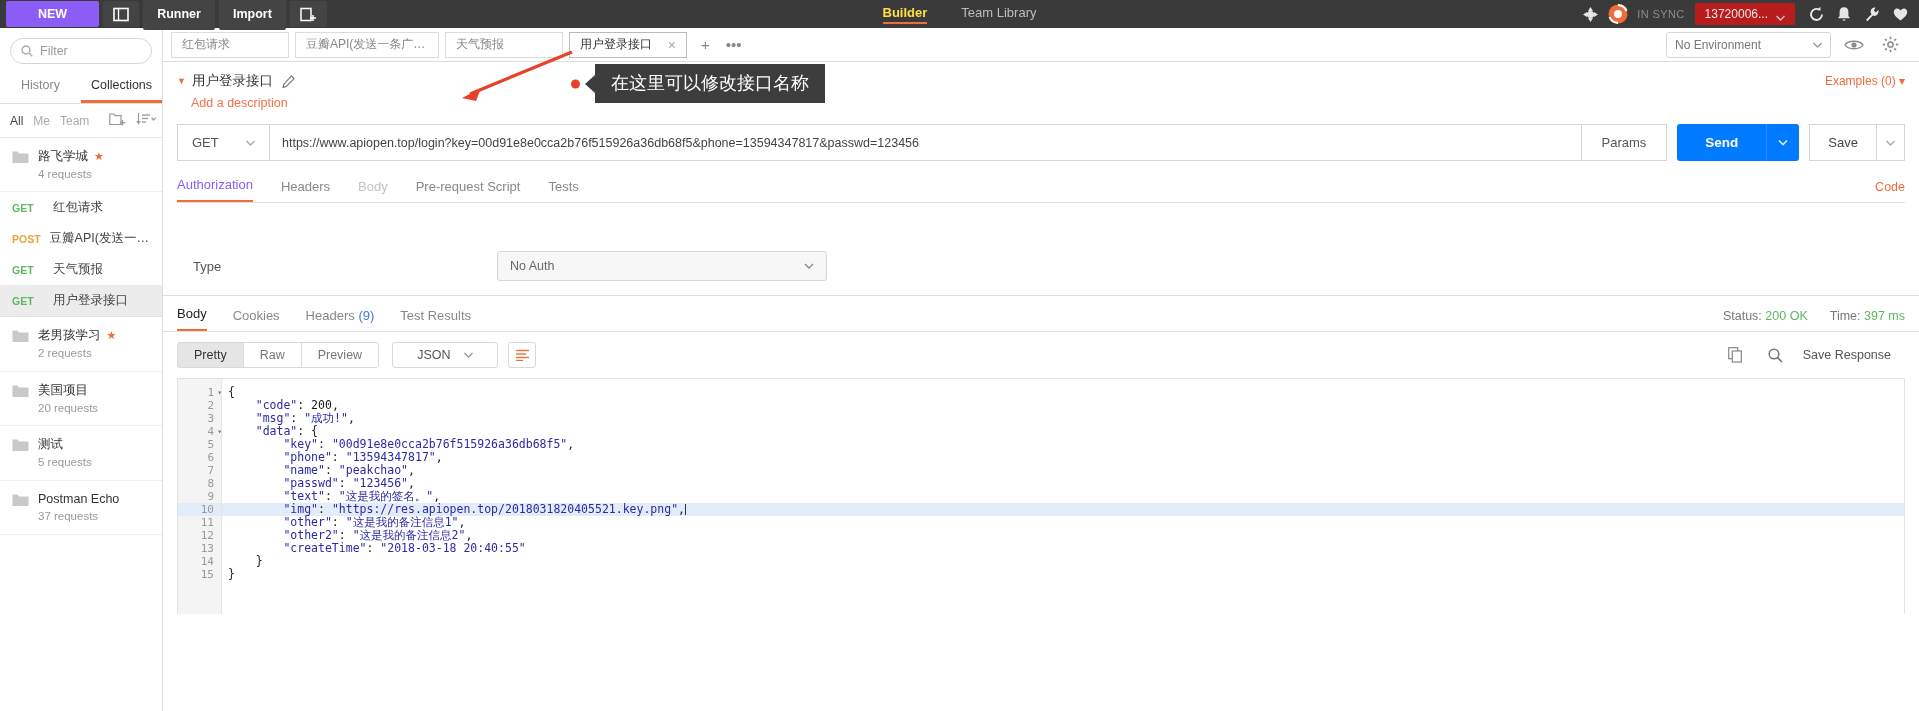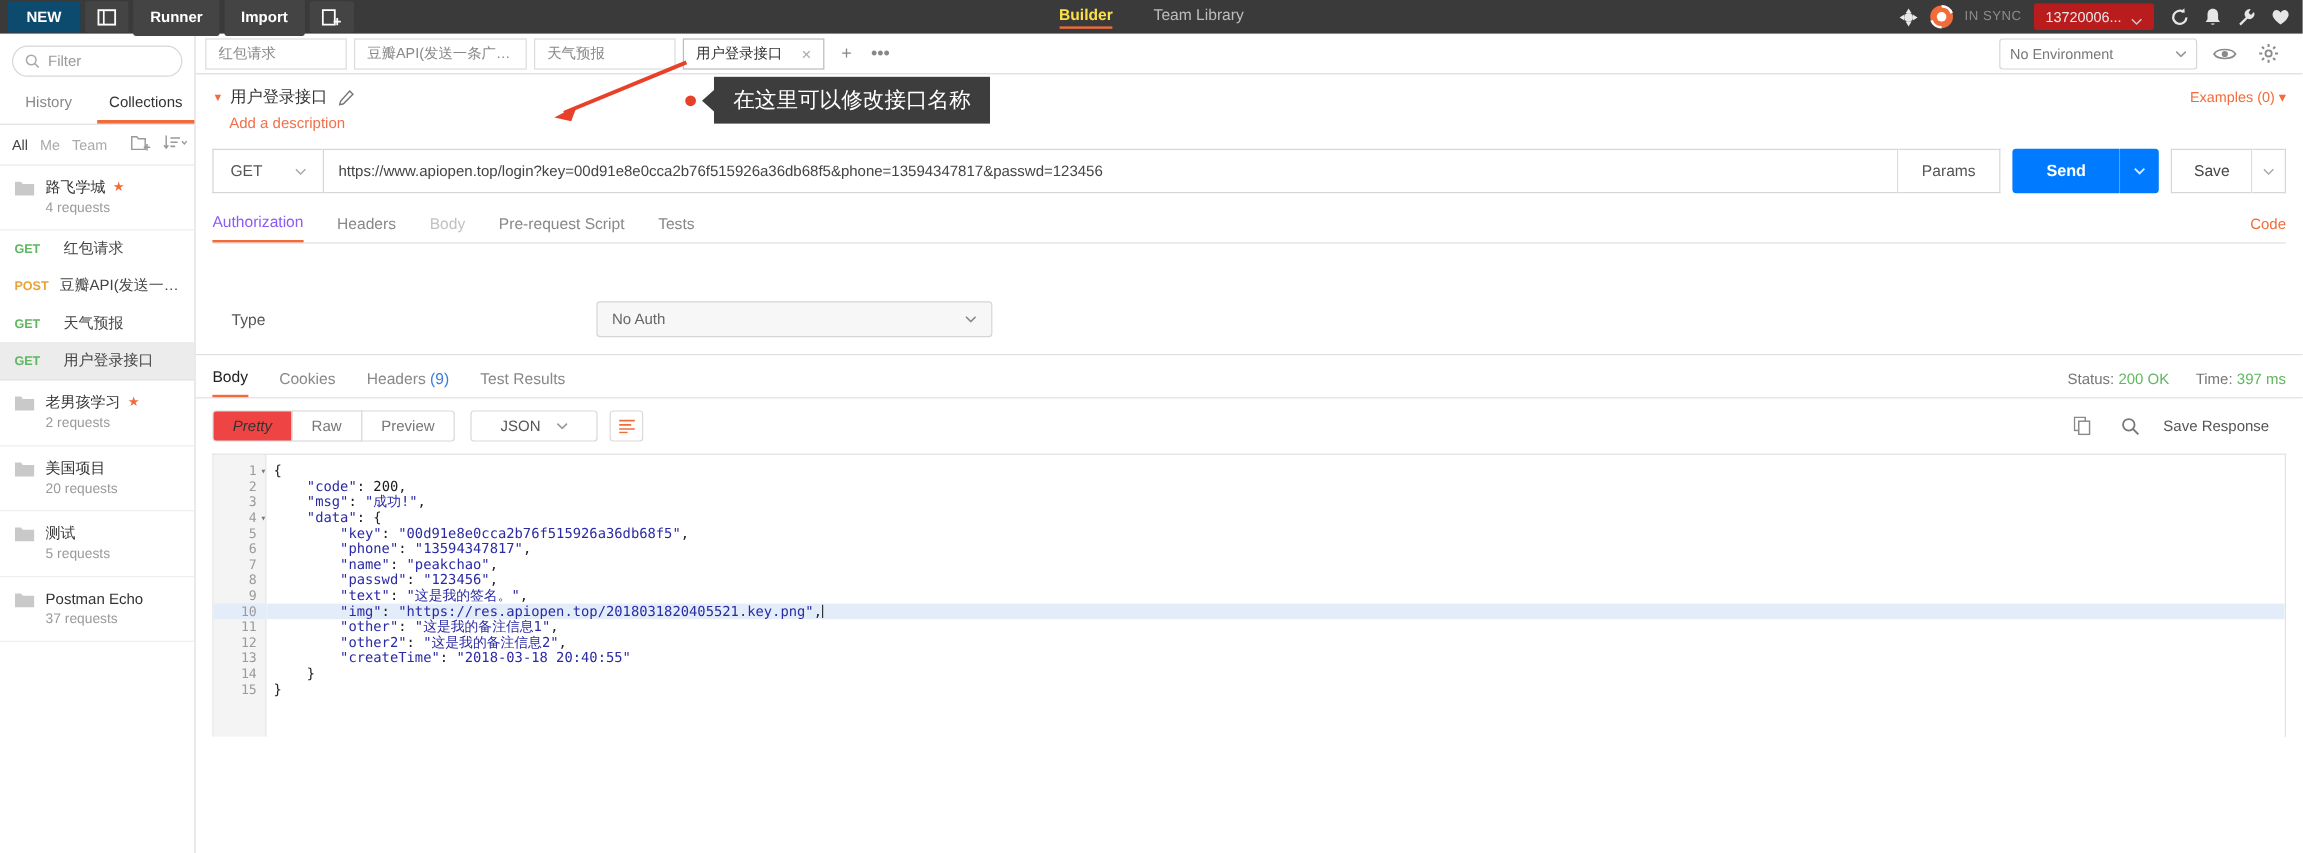--- a/index.html
+++ b/index.html
@@ -28,21 +28,21 @@
     padding: 16px 14px;
     margin-right: 4px;
     color: #fff;
     font-size: 12.5px;
     font-weight: bold;
     background: #444;
     border-radius: 2px;
     cursor: pointer;
     white-space: nowrap;
   }
-  .tb-btn.new { background: #0c4a6e; padding: 0 16px; }
+  .tb-btn.new { background: #8b5cf6; padding: 0 32px; }
   .tb-btn.icononly { padding: 0 10px; }
   .tb-center {
     position: absolute;
     left: 0; right: 0;
     display: flex; justify-content: center; gap: 34px;
     pointer-events: none;
   }
   .tb-center > * { pointer-events: auto; }
   .tb-tab {
     color: #bdbdbd; font-size: 13px; cursor: pointer;
@@ -308,21 +308,21 @@
 
   .fmtbar {
     display: flex; align-items: center; gap: 0;
     padding: 10px 14px;
   }
   .fmt {
     border: 1px solid #d9d9d9;
     padding: 5px 16px; font-size: 12.5px; color: #777;
     background: #fff; cursor: pointer; margin-right: -1px;
   }
-  .fmt.active { color: #333; background: #ef4444; font-style: italic; }
+  .fmt.active { color: #333; background: #e5e5e5; }
   .fmt.first { border-radius: 3px 0 0 3px; }
   .fmt.last { border-radius: 0 3px 3px 0; }
   .jsonsel {
     margin-left: 14px;
     border: 1px solid #d9d9d9; border-radius: 3px;
     padding: 5px 24px; font-size: 12.5px; color: #555;
     display: flex; align-items: center; gap: 14px; cursor: pointer; background: #fff;
   }
   .wrapbtn {
     margin-left: 10px;

